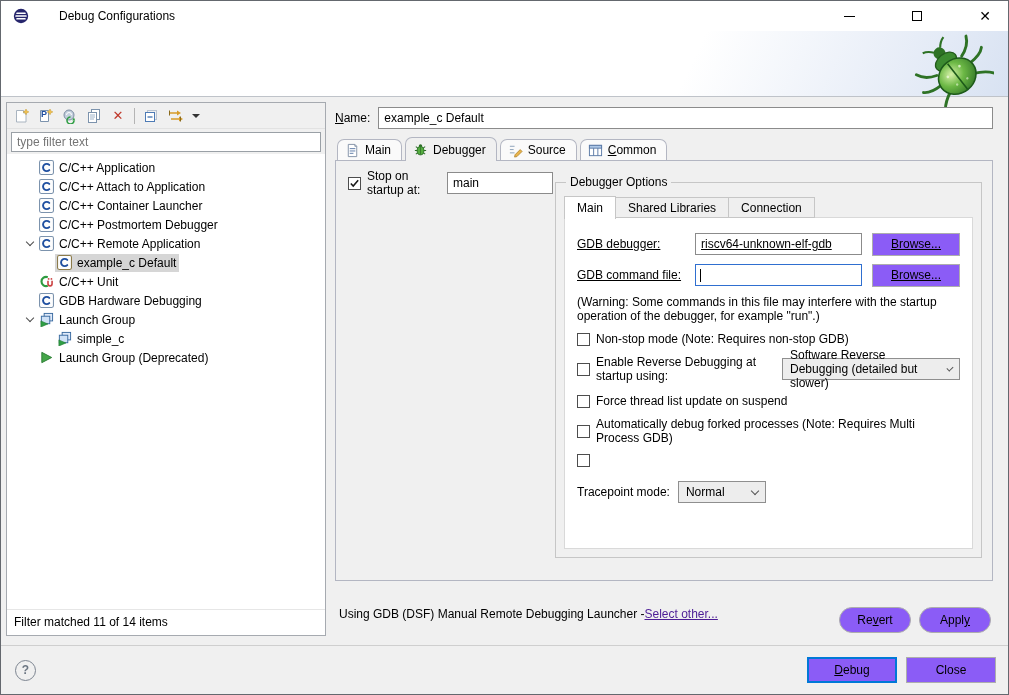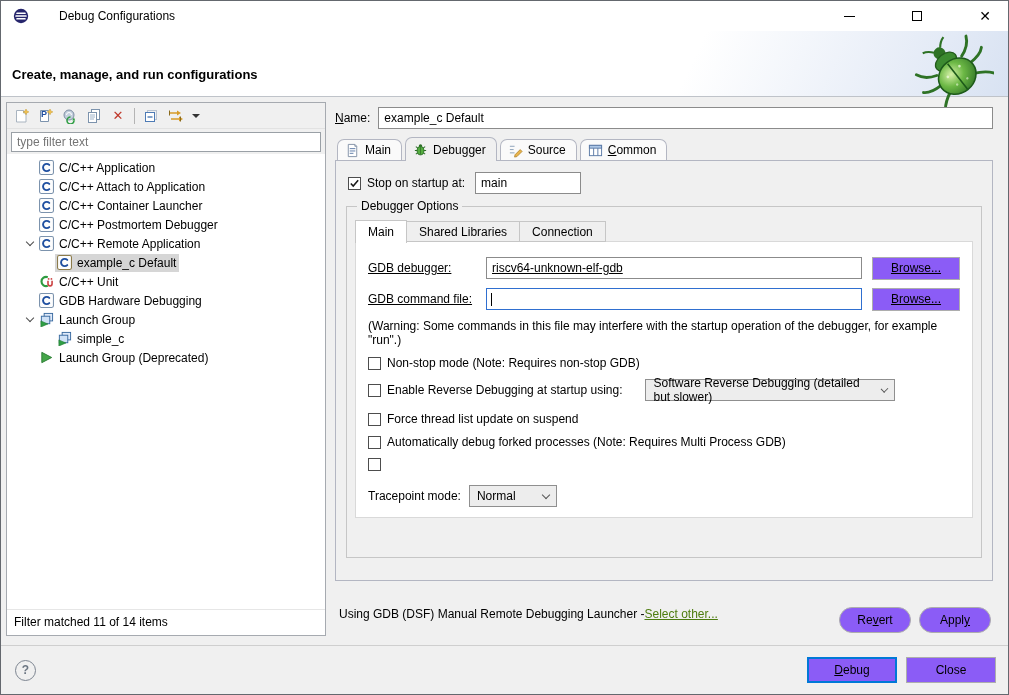--- a/index.html
+++ b/index.html
@@ -67,21 +67,21 @@
   .mn { text-decoration:underline; }
 
   
   .tabs { display:flex; align-items:flex-end; height:24px; margin-top:6px; padding-left:2px; position:relative; z-index:2; }
   .tab { display:flex; align-items:center; gap:5px; height:21px; padding:0 10px 0 7px;
          border:1px solid #b3b6c2; border-bottom:none; border-radius:7px 7px 0 0;
          background:#fafafa; margin-right:3px; }
   .tab svg { width:15px; height:15px; }
   .tab.active { height:24px; background:#f0f0f0; margin-bottom:-1px; z-index:3; position:relative; }
   .tab-content { border:1px solid #b3b6c2; background:#f0f0f0; height:421px;
-                 padding:10px 8px 20px 8px; display:flex; flex-direction:column; position:relative; z-index:1; }
+                 padding:10px 8px 20px 8px; display:flex; flex-direction:row; position:relative; z-index:1; }
 
   .stop-row { display:flex; align-items:center; height:24px; padding-left:4px; }
   .cbx { width:13px; height:13px; border:1px solid #4d4d4d; background:#fff; margin-right:6px;
          flex:0 0 auto; display:flex; align-items:center; justify-content:center; }
   .cbx svg { width:11px; height:11px; }
   .stop-row input { width:106px; height:22px; border:1px solid #8b8b8b; padding:0 5px; margin-left:10px;
                     font:12px "Liberation Sans",sans-serif; }
 
   fieldset.group { flex:1; border:1px solid #c6c6c6; margin:4px 2px 2px 2px; padding:6px 8px 8px 8px;
                    display:flex; flex-direction:column; min-height:0;justify-content:center; }
@@ -112,21 +112,21 @@
   .combo { display:inline-flex; align-items:center; justify-content:space-between;
            border:1px solid #8f8f8f; background:#ededed; height:22px; padding:0 7px; }
   .combo .cchev { width:6px; height:6px; border-right:1.3px solid #555; border-bottom:1.3px solid #555;
                   transform:rotate(45deg); margin:-3px 0 0 10px; }
   .combo-reverse { width:250px; margin-left:23px; }
   .trace-row { display:flex; align-items:center; margin-top:14px; }
   .trace-row .flabel { margin-right:8px; }
   .combo-trace { width:88px; }
 
   .launcher-row { margin-top:auto; display:flex; align-items:flex-start; padding:0 2px 2px 4px; }
-  .launcher-row a { color:#4d7c0f; text-decoration:underline; }
+  .launcher-row a { color:#4c1d95; text-decoration:underline; }
   .launcher-row .spacer { flex:1; }
   .push-btn { width:72px; height:26px;border-radius:13px; }
   .apply-btn { margin-left:8px; }
 
   
   .footer { position:absolute; left:0; right:0; bottom:0; height:49px; background:#f0f0f0;
             border-top:1px solid #cfcfcf; display:flex; align-items:center; padding:0 12px; }
   .help-btn { width:21px; height:21px; border:1px solid #7d8591; border-radius:50%;
               color:#6c7683; font-weight:bold; display:flex; align-items:center; justify-content:center;
               margin-left:2px; }
@@ -155,21 +155,20 @@
       </span>
     <span class="win-btn">
         <span class="glyph-max"></span>
       </span>
     <span class="win-btn">
         <span class="glyph-close">✕</span>
       </span>
   </div>
 
   <div class="banner">
-    <h1>Create, manage, and run configurations</h1>
     <span class="bug-art">
       <svg viewBox="0 0 64 64">
         <defs>
           <radialGradient id="bugGrad" cx="40%" cy="35%" r="75%">
             <stop offset="0%" stop-color="#d4f0a6"></stop>
               <stop offset="45%" stop-color="#6cb845"></stop>
               <stop offset="100%" stop-color="#2e7225"></stop>
           </radialGradient>
         </defs>
         <g transform="rotate(-38 32 34)">

